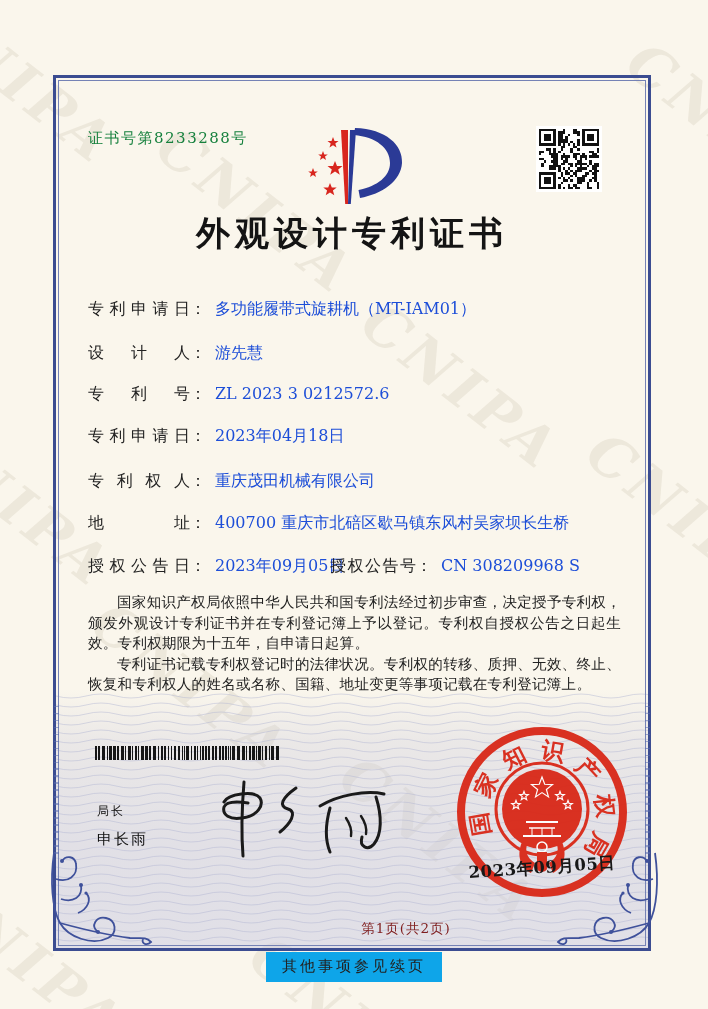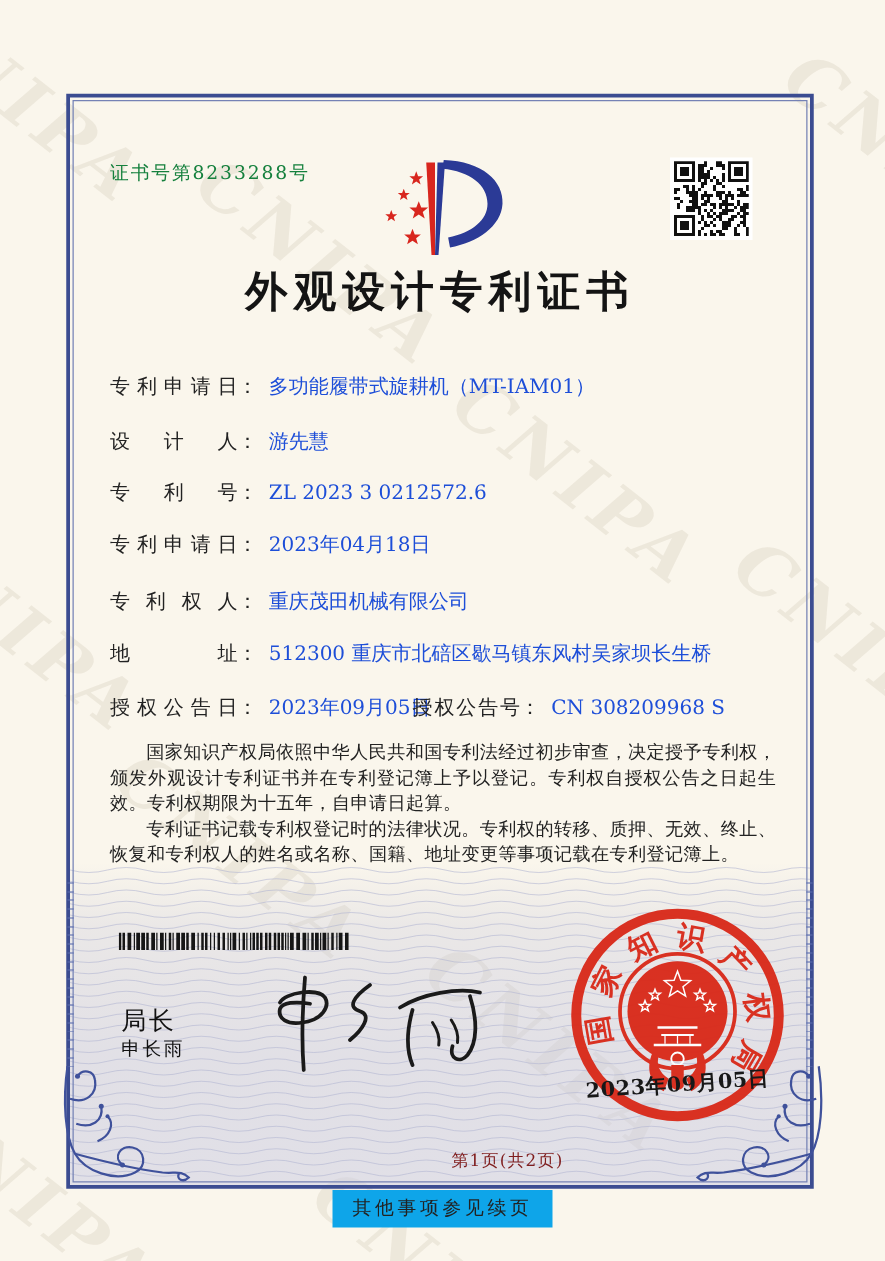--- a/index.html
+++ b/index.html
@@ -59,21 +59,21 @@
   .grant-pair{position:absolute;left:242px;top:0;white-space:nowrap;}
   .grant-pair .flabel{width:86px;}
   
   .paras{position:absolute;left:88px;top:592px;width:533px;z-index:2;}
   .paras p{
     margin:0;text-indent:2em;font-size:14.5px;line-height:20.5px;
     letter-spacing:0.3px;text-align:justify;color:#222;
   }
   
   .barcode{position:absolute;left:95px;top:746px;z-index:2;line-height:0;}
-  .signer-title{position:absolute;left:97px;top:803px;font-family:"Liberation Sans",sans-serif;font-size:20px;letter-spacing:2px;color:#111;z-index:2;}
+  .signer-title{position:absolute;left:97px;top:803px;font-family:"Liberation Sans",sans-serif;font-size:12px;letter-spacing:2px;color:#111;z-index:2;}
   .signer-name{position:absolute;left:97px;top:830px;font-family:"Liberation Sans",sans-serif;font-size:15px;letter-spacing:2px;color:#111;z-index:2;}
   .signature{position:absolute;left:208px;top:776px;z-index:3;}
   .seal{position:absolute;left:442px;top:712px;width:200px;height:200px;z-index:3;opacity:.96;}
   .seal svg{position:absolute;left:0;top:0;}
   .seal-char{
     position:absolute;width:28px;height:28px;line-height:28px;text-align:center;
     font-size:23px;font-weight:700;color:#d92a1a;
     font-family:"DejaVu Serif",serif;
   }
   .seal-date{
@@ -188,21 +188,21 @@
 <div class="frow" style="top:384px">
   <span class="flabel">专利号</span><span class="fcolon">：</span><span class="fvalue">ZL 2023 3 0212572.6</span>
 </div>
 <div class="frow" style="top:426px">
   <span class="flabel">专利申请日</span><span class="fcolon">：</span><span class="fvalue">2023年04月18日</span>
 </div>
 <div class="frow" style="top:471px">
   <span class="flabel">专利权人</span><span class="fcolon">：</span><span class="fvalue">重庆茂田机械有限公司</span>
 </div>
 <div class="frow" style="top:513px">
-  <span class="flabel">地址</span><span class="fcolon">：</span><span class="fvalue">512300 重庆市北碚区歇马镇东风村吴家坝长生桥</span>
+  <span class="flabel">地址</span><span class="fcolon">：</span><span class="fvalue">400700 重庆市北碚区歇马镇东风村吴家坝长生桥</span>
 </div>
 <div class="frow" style="top:556px">
   <span class="flabel">授权公告日</span><span class="fcolon">：</span><span class="fvalue">2023年09月05日</span>
   <span class="grant-pair">
     <span class="flabel">授权公告号</span><span class="fcolon">：</span><span class="fvalue">CN 308209968 S</span>
   </span>
 </div>
 
 <div class="paras">
   <p>国家知识产权局依照中华人民共和国专利法经过初步审查，决定授予专利权，颁发外观设计专利证书并在专利登记簿上予以登记。专利权自授权公告之日起生效。专利权期限为十五年，自申请日起算。</p>

